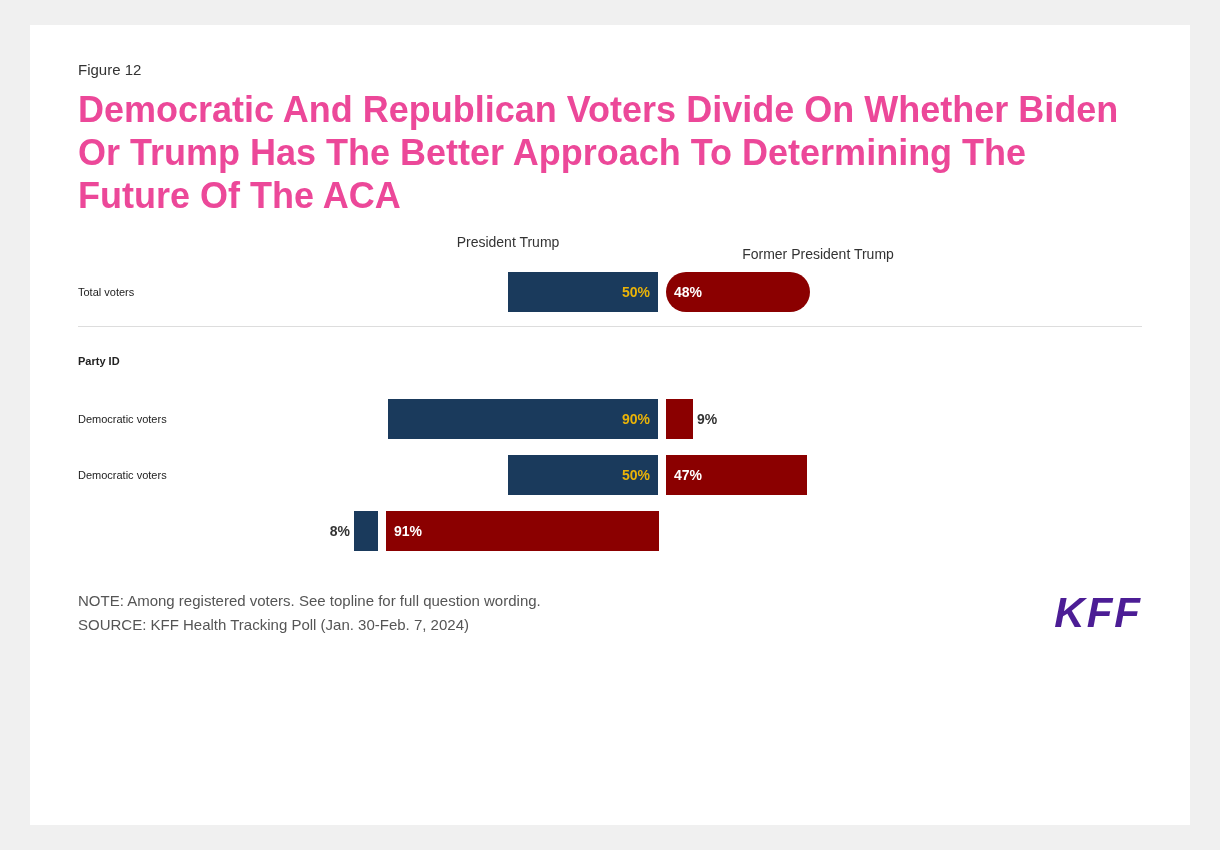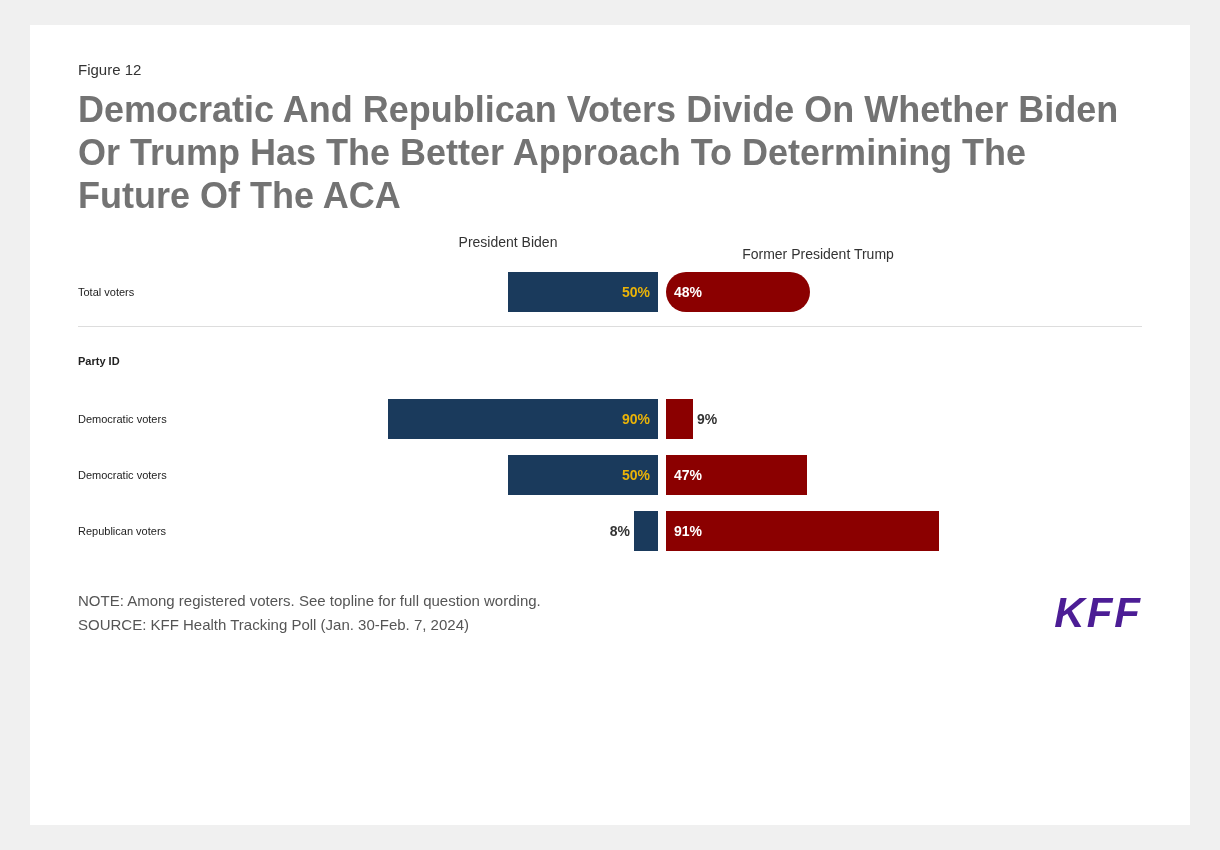--- a/index.html
+++ b/index.html
@@ -20,21 +20,21 @@
     }
     .figure-label {
       font-size: 15px;
       color: #333;
       margin-bottom: 10px;
       font-family: Arial, sans-serif;
     }
     .chart-title {
       font-size: 36px;
       font-weight: bold;
-      color: #737373;
+      color: #ec4899;
       line-height: 1.2;
       margin-bottom: 16px;
       font-family: Arial, sans-serif;
     }
     .chart-subtitle {
       font-size: 16px;
       color: #333;
       line-height: 1.5;
       margin-bottom: 32px;
       font-family: Arial, sans-serif;
@@ -169,21 +169,21 @@
 </head>
 <body>
 
 <div class="card">
   <div class="figure-label">Figure 12</div>
   <div class="chart-title">Democratic And Republican Voters Divide On Whether Biden Or Trump Has The Better Approach To Determining The Future Of The ACA</div>
 
   <div class="chart-area">
 
     <div class="column-headers">
-      <div class="col-header col-header-biden">President Biden</div>
+      <div class="col-header col-header-biden">President Trump</div>
       <div class="col-header col-header-trump">Former President Trump</div>
     </div>
 
     <div class="chart-row">
       <div class="row-label">Total voters</div>
       <div class="bars-container">
         <div class="biden-side">
           <div class="bar-biden" style="width: 150px;">50%</div>
         </div>
         <div class="trump-side">
@@ -217,21 +217,20 @@
         <div class="biden-side">
           <div class="bar-biden" style="width: 150px;">50%</div>
         </div>
         <div class="trump-side">
           <div class="bar-trump" style="width: 141px;">47%</div>
         </div>
       </div>
     </div>
 
     <div class="chart-row">
-      <div class="row-label">Republican voters</div>
       <div class="bars-container">
         <div class="biden-side">
           <span class="pct-outside-left">8%</span>
           <div class="bar-biden" style="width: 24px;"></div>
         </div>
         <div class="trump-side">
           <div class="bar-trump" style="width: 273px;">91%</div>
         </div>
       </div>
     </div>

